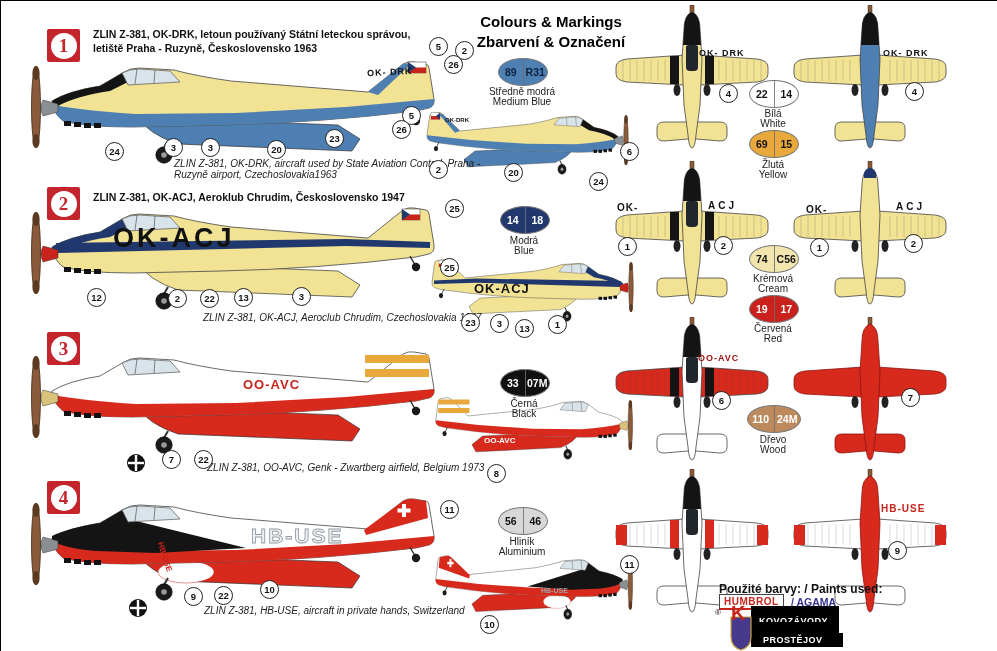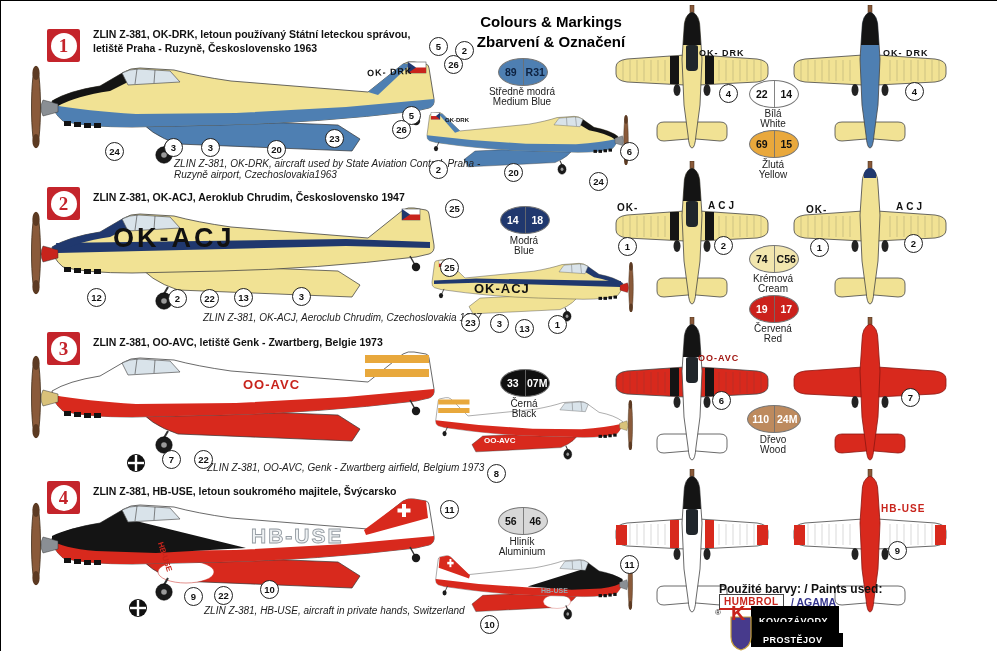--- a/index.html
+++ b/index.html
@@ -173,22 +173,20 @@
     </div>
   <div class="badge" style="left:46px;top:331px">
       <div class="badge-inner">3</div>
     </div>
   <div class="badge" style="left:46px;top:480px">
       <div class="badge-inner">4</div>
     </div>
 
   <div class="hdr" style="left:92px;top:27px;width:345px">ZLIN Z-381, OK-DRK, letoun používaný Státní leteckou správou, letiště Praha - Ruzyně, Československo 1963</div>
   <div class="hdr nw" style="left:92px;top:190px">ZLIN Z-381, OK-ACJ, Aeroklub Chrudim, Československo 1947</div>
-  <div class="hdr nw" style="left:92px;top:335px">ZLIN Z-381, OO-AVC, letiště Genk - Zwartberg, Belgie 1973</div>
-  <div class="hdr nw" style="left:92px;top:484px">ZLIN Z-381, HB-USE, letoun soukromého majitele, Švýcarsko</div>
 
   <div class="cap" style="left:173px;top:157px;width:330px">ZLIN Z-381, OK-DRK, aircraft used by State Aviation Control,  Praha - Ruzyně airport, Czechoslovakia1963</div>
   <div class="cap nw" style="left:202px;top:311px">ZLIN Z-381, OK-ACJ, Aeroclub Chrudim, Czechoslovakia 1947</div>
   <div class="cap nw" style="left:206px;top:461px">ZLIN Z-381, OO-AVC, Genk - Zwartberg airfield, Belgium 1973</div>
   <div class="cap nw" style="left:203px;top:604px">ZLIN Z-381, HB-USE, aircraft in private hands, Switzerland</div>
 
   <svg class="psvg" style="left:5px;top:50px" width="450" height="115" viewBox="0 0 450 115">
       <use href="#plane1"></use>
     </svg>
   <svg class="psvg" style="left:5px;top:196px" width="450" height="115" viewBox="0 0 450 115">

